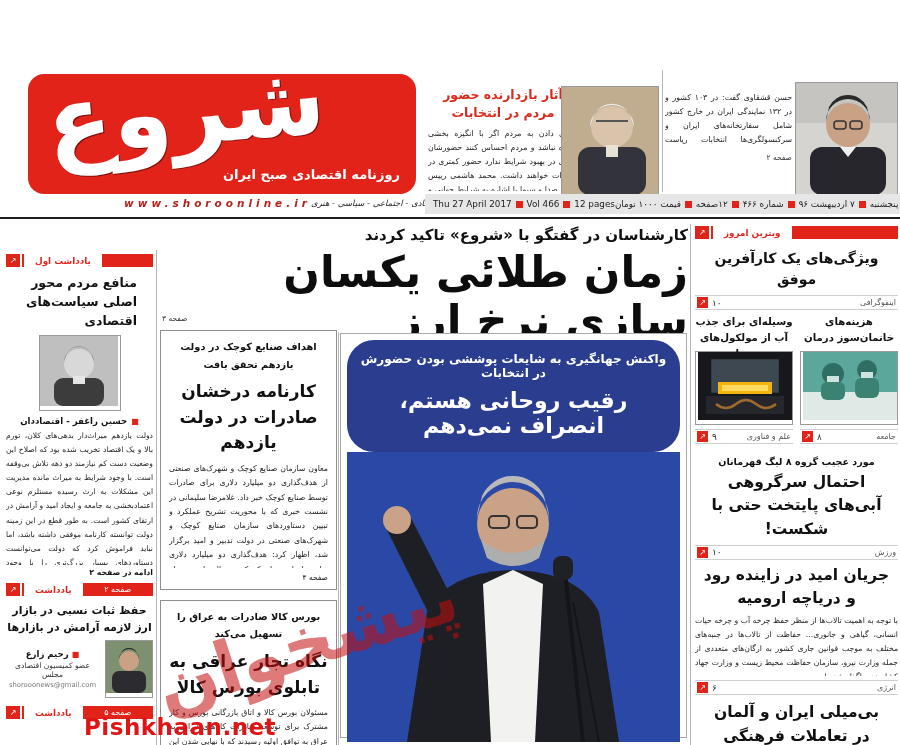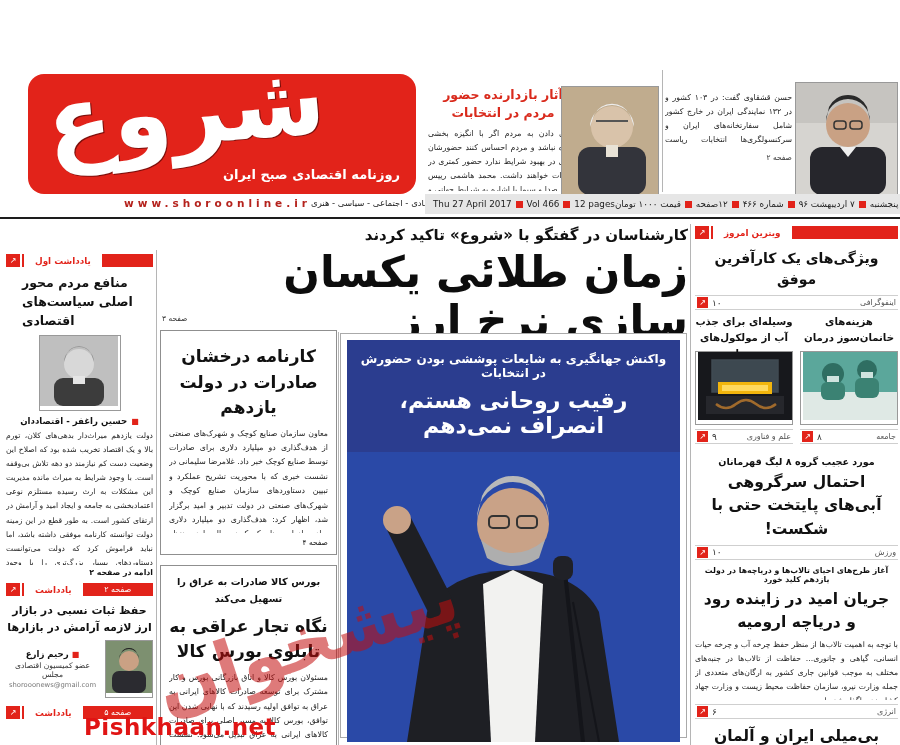--- a/index.html
+++ b/index.html
@@ -10,21 +10,21 @@
   .ltr{direction:ltr;}
   .just{text-align:justify;}
   .clip{overflow:hidden;}
   .hairline-v{position:absolute;width:1px;background:#b5b5b5;}
 
   
   .masthead{left:28px;top:74px;width:388px;height:120px;background:#e2231a;border-radius:16px;}
   .logo-script{position:absolute;left:18px;top:-20px;color:#fff;font-weight:bold;font-size:96px;
                transform:rotate(-5deg);letter-spacing:-4px;line-height:1.2;text-shadow:1px 1px 0 #7d0f0b;}
   .tagline{position:absolute;right:16px;bottom:12px;color:#fff;font-weight:bold;font-size:13px;}
-  .site-row{left:28px;top:197px;width:392px;display:flex;justify-content:space-between;align-items:center;}
+  .site-row{left:28px;top:197px;width:392px;display:flex;justify-content:space-between;align-items:center;font-style:italic;}
   .site-url{direction:ltr;color:#b5221c;font-size:10.5px;letter-spacing:4px;font-weight:bold;padding-left:96px;}
   .sections-line{direction:rtl;font-size:8.5px;color:#222;white-space:nowrap;}
 
   
   .topstory{top:78px;height:120px;}
   .topstory .txt{position:absolute;top:8px;}
   .ts-title{color:#d92a1c;font-weight:bold;font-size:12.5px;text-align:center;line-height:1.45;}
   .ts-body{font-size:7.8px;line-height:1.78;color:#222;margin-top:5px;}
   .ts-page{font-size:7.5px;color:#333;margin-top:4px;}
   .photo-frame{position:absolute;border:1px solid #999;}
@@ -55,21 +55,21 @@
   .tagrow{display:flex;direction:ltr;justify-content:space-between;align-items:center;
           border-top:1px solid #cfcfcf;border-bottom:1px solid #cfcfcf;padding:1px 2px;margin:4px 0;}
   .tr-left{display:flex;align-items:center;}
   .tr-icon{display:inline-block;width:11px;height:11px;background:#e2231a;color:#fff;font-size:8px;
            line-height:11px;text-align:center;margin-right:4px;}
   .tr-num{font-size:9px;color:#333;}
   .tr-tag{font-size:8px;color:#555;}
 
   
   .sidebar{left:6px;top:252px;width:147px;height:493px;}
-  .sb-title{font-size:12.5px;font-weight:bold;text-align:left;line-height:1.5;margin:7px 16px 5px;}
+  .sb-title{font-size:12.5px;font-weight:bold;text-align:right;line-height:1.5;margin:7px 16px 5px;}
   .sb-photo{width:80px;margin:0 auto;border:1px solid #999;}
   .sb-byline{display:flex;direction:rtl;align-items:center;justify-content:center;gap:4px;
              font-size:8.6px;font-weight:bold;margin:5px 0 3px;}
   .bullet{color:#e2231a;font-size:8px;}
   .sb-body{font-size:7.6px;line-height:1.85;color:#222;height:136px;}
   .sb-more{font-size:7.8px;font-weight:bold;margin:3px 0 6px;}
   .sb-note{margin-top:4px;}
   .sb-note-title{font-size:11px;font-weight:bold;text-align:center;line-height:1.55;margin:6px 0 4px;}
   .sb-media{display:flex;direction:rtl;align-items:center;gap:6px;}
   .sb-media .photo-sm{border:1px solid #999;flex:0 0 auto;}
@@ -82,21 +82,21 @@
   .midcol{left:160px;top:330px;width:177px;}
   .story-box{border:1px solid #8f8f8f;padding:7px 8px;margin-bottom:10px;background:#fff;}
   .mc-kicker{font-size:9.8px;font-weight:bold;text-align:center;line-height:1.8;}
   .mc-head{font-size:17px;font-weight:bold;text-align:center;line-height:1.5;margin:6px 0;}
   .mc-body{font-size:7.8px;line-height:1.85;color:#222;}
   .mc-page{font-size:7.5px;margin-top:5px;}
 
   
   .center-box{left:340px;top:333px;width:347px;height:405px;border:1px solid #aaa;
               box-sizing:border-box;padding:6px;background:#fff;}
-  .navy{background:#2b3d8f;color:#fff;text-align:center;padding:12px 10px 14px;}
+  .navy{background:#2b3d8f;color:#fff;text-align:center;padding:12px 10px 14px;border-radius:27px;}
   .cs-kicker{font-size:12px;font-weight:bold;}
   .cs-head{font-size:22px;font-weight:bold;margin-top:8px;letter-spacing:-0.5px;}
   .cs-photo svg{display:block;}
 
   
   .showcase{left:695px;top:224px;width:203px;height:521px;}
   .sc-title-lg{font-size:14px;font-weight:bold;text-align:center;margin:9px 0 5px;line-height:1.5;}
   .sc-pair{display:flex;direction:rtl;gap:7px;margin-top:2px;}
   .sc-pair-item{flex:1;min-width:0;}
   .sc-pair-title{font-size:10.2px;font-weight:bold;text-align:center;line-height:1.55;height:34px;}
@@ -249,20 +249,21 @@
         <div class="photo-sm">
           
         </div>
 
       </div>
     </div>
   </div>
 
   <div class="abs midcol">
     <div class="story-box rtl">
+      <div class="mc-kicker">اهداف صنایع کوچک در دولت یازدهم تحقق یافت</div>
       <div class="mc-head">کارنامه درخشان صادرات در دولت یازدهم</div>
       <div class="mc-body just clip" style="height:106px;">معاون سازمان صنایع کوچک و شهرک‌های صنعتی از هدف‌گذاری دو میلیارد دلاری برای صادرات توسط صنایع کوچک خبر داد. غلامرضا سلیمانی در نشست خبری که با محوریت تشریح عملکرد و تبیین دستاوردهای سازمان صنایع کوچک و شهرک‌های صنعتی در دولت تدبیر و امید برگزار شد، اظهار کرد: هدف‌گذاری دو میلیارد دلاری برای صادرات صنایع کوچک در سال جاری مدنظر قرار گرفته است که این رقم در سال گذشته معادل ۱۷ میلیارد دلار بود که در این راستا رشد ۳۰ میلیون دلاری ...</div>
       <div class="mc-page">صفحه ۴</div>
     </div>
     <div class="story-box rtl">
       <div class="mc-kicker">بورس کالا صادرات به عراق را تسهیل می‌کند</div>
       <div class="mc-head">نگاه تجار عراقی به تابلوی بورس کالا</div>
       <div class="mc-body just clip" style="height:128px;">مسئولان بورس کالا و اتاق بازرگانی بورس و کار مشترک برای توسعه صادرات کالاهای ایرانی به عراق به توافق اولیه رسیدند که با نهایی شدن این توافق، بورس کالا به مسیر اصلی برای صادرات کالاهای ایرانی به عراق تبدیل می‌شود. نشست کاری با حضور مدیرعامل بورس کالای ایران و رئیس اتاق ایران و عراق برگزار شد. در این نشست تجار فعال در حوزه صادرات به عراق بر نقش بورس کالا در تعیین مسیر صادرات کالا از ایران به عراق تأکید کردند ...</div>
     </div>
   </div>
@@ -362,21 +363,20 @@
     <div class="sc-kicker rtl">مورد عجیب گروه ۸ لیگ قهرمانان</div>
     <div class="sc-head rtl">احتمال سرگروهی آبی‌های پایتخت حتی با شکست!</div>
     <div class="tagrow">
       <span class="tr-left">
           <span class="tr-icon">↗</span>
           <span class="tr-num">۱۰</span>
         </span>
       <span class="tr-tag rtl">ورزش</span>
     </div>
 
-    <div class="sc-kicker-sm rtl">آغاز طرح‌های احیای تالاب‌ها و دریاچه‌ها در دولت یازدهم کلید خورد</div>
     <div class="sc-head rtl">جریان امید در زاینده رود و دریاچه ارومیه</div>
     <div class="sc-body rtl just clip">با توجه به اهمیت تالاب‌ها از منظر حفظ چرخه آب و چرخه حیات انسانی، گیاهی و جانوری... حفاظت از تالاب‌ها در جنبه‌های مختلف به موجب قوانین جاری کشور به ارگان‌های متعددی از جمله وزارت نیرو، سازمان حفاظت محیط زیست و وزارت جهاد کشاورزی واگذار شده است ...</div>
     <div class="tagrow">
       <span class="tr-left">
           <span class="tr-icon">↗</span>
           <span class="tr-num">۶</span>
         </span>
       <span class="tr-tag rtl">انرژی</span>
     </div>
 

